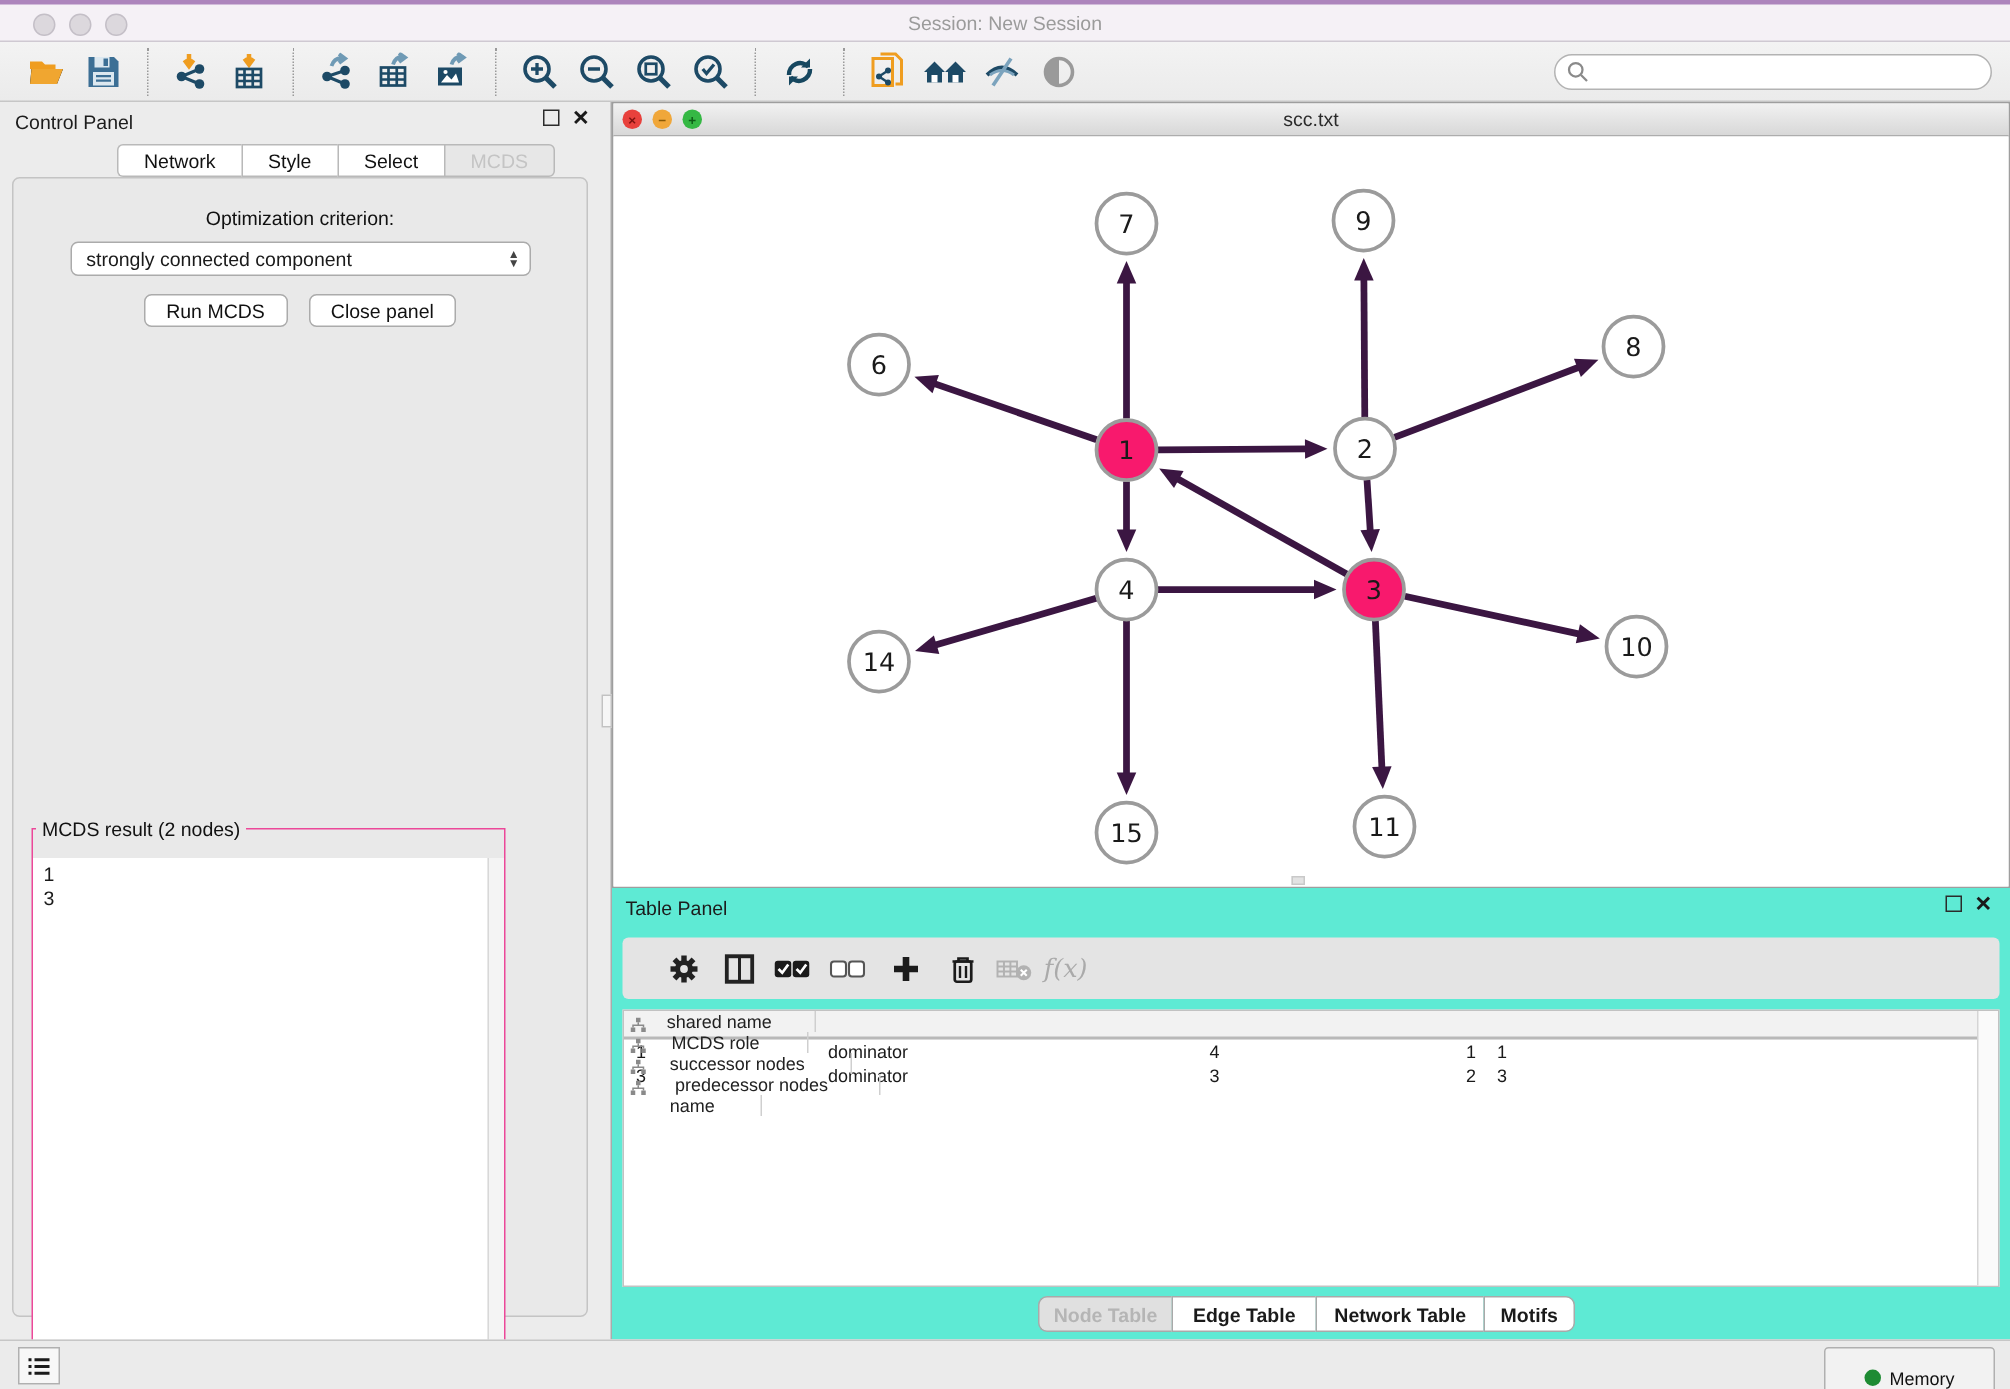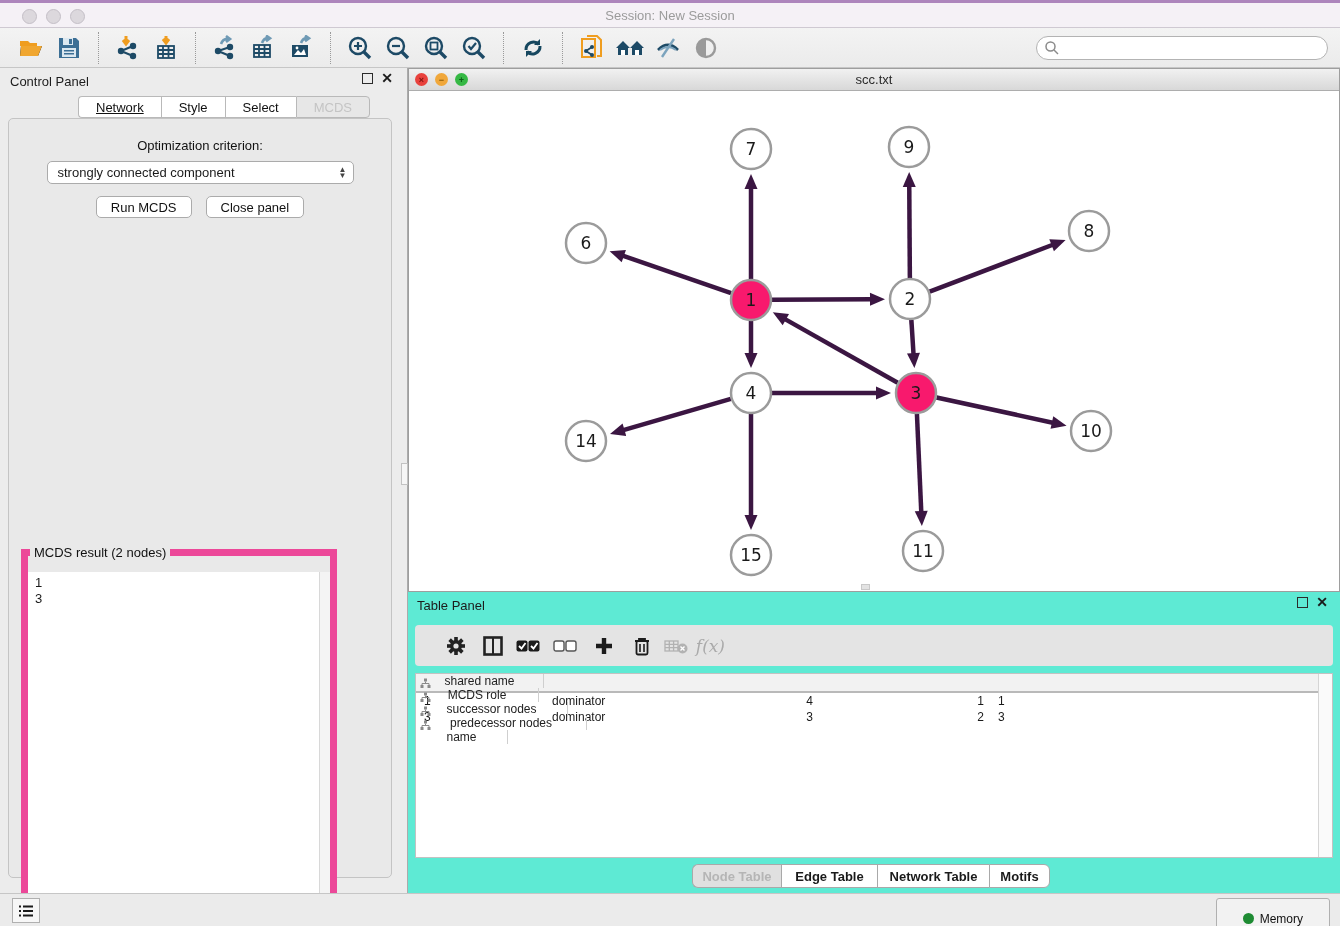--- a/index.html
+++ b/index.html
@@ -33,37 +33,37 @@
   
   .panel-header { position:relative; height:26px; }
   .panel-title { position:absolute; left:10px; top:6px; color:#1c1c1c; }
   .panel-btns { position:absolute; right:8px; top:5px; display:flex; gap:8px; align-items:center; }
   .float-btn { width:11px; height:11px; border:1.5px solid #2b2b2b; background:transparent; }
   .close-btn { font-weight:bold; font-size:14px; color:#1a1a1a; line-height:11px; }
 
   .cp-tabs { position:absolute; left:78px; top:28px; height:22px; display:flex; }
   .cp-tab { height:22px; padding:0 17px; display:flex; align-items:center; background:#fff;
     border:1px solid #b9b9b9; border-right:none; font-size:13px; color:#111; }
-  .cp-tab:first-child { border-top-left-radius:4px; border-bottom-left-radius:4px;text-decoration:underline; }
+  .cp-tab:first-child { border-top-left-radius:4px; border-bottom-left-radius:4px; }
   .cp-tab:last-child { border-right:1px solid #b9b9b9; border-top-right-radius:4px; border-bottom-right-radius:4px; }
   .cp-tab.sel { background:#e7e7e7; color:#c4c4c4; }
 
   .cp-content { position:absolute; left:8px; top:50px; width:384px; height:760px;
     background:#e9e9e9; border:1px solid #c4c4c4; border-radius:5px; }
   .opt-label { text-align:center; margin-top:19px; color:#111; }
   .opt-select { margin:8px auto 0 auto; width:307px; height:23px; background:#fff; border:1px solid #ababab;
     border-radius:5px; display:flex; align-items:center; padding:0 6px 0 10px;gap:48px; }
   .opt-select .val { flex:1; }
   .stepper { display:flex; flex-direction:column; line-height:6px; font-size:8px; color:#444; }
   .btn-row { margin-top:12px; display:flex; justify-content:center; gap:14px; }
   .push-btn { height:22px; background:#fff; border:1px solid #ababab; border-radius:5px;
     font-size:13px; padding:0 14px; color:#111; display:flex; align-items:center; }
 
   .result-fieldset { position:absolute; left:12px; top:426px; width:316px; height:377px;
-    border:7px solid #ec4899; background:transparent; }
+    border:1px solid #ec4899; background:transparent; }
   .result-fieldset legend { padding:0 4px; margin-left:2px; font-size:13px; color:#111; }
   .result-inner { position:absolute; left:0; top:12px; right:0; bottom:0; background:#fff; overflow:hidden; }
   .result-lines { padding:3px 0 0 7px; font-size:13px; line-height:16px; }
   .result-scroll { position:absolute; right:0; top:0; bottom:0; width:11px; background:#f4f4f4; border-left:1px solid #d8d8d8; }
 
   
   .net-window { position:absolute; left:408px; top:68px; width:932px; height:524px;
     border:1px solid #9e9e9e; background:#fff; }
   .net-titlebar { position:relative; height:22px; background:linear-gradient(#f1f1f1,#d8d8d8); border-bottom:1px solid #adadad; }
   .net-title { position:absolute; width:100%; text-align:center; top:3px; color:#2a2a2a; }

